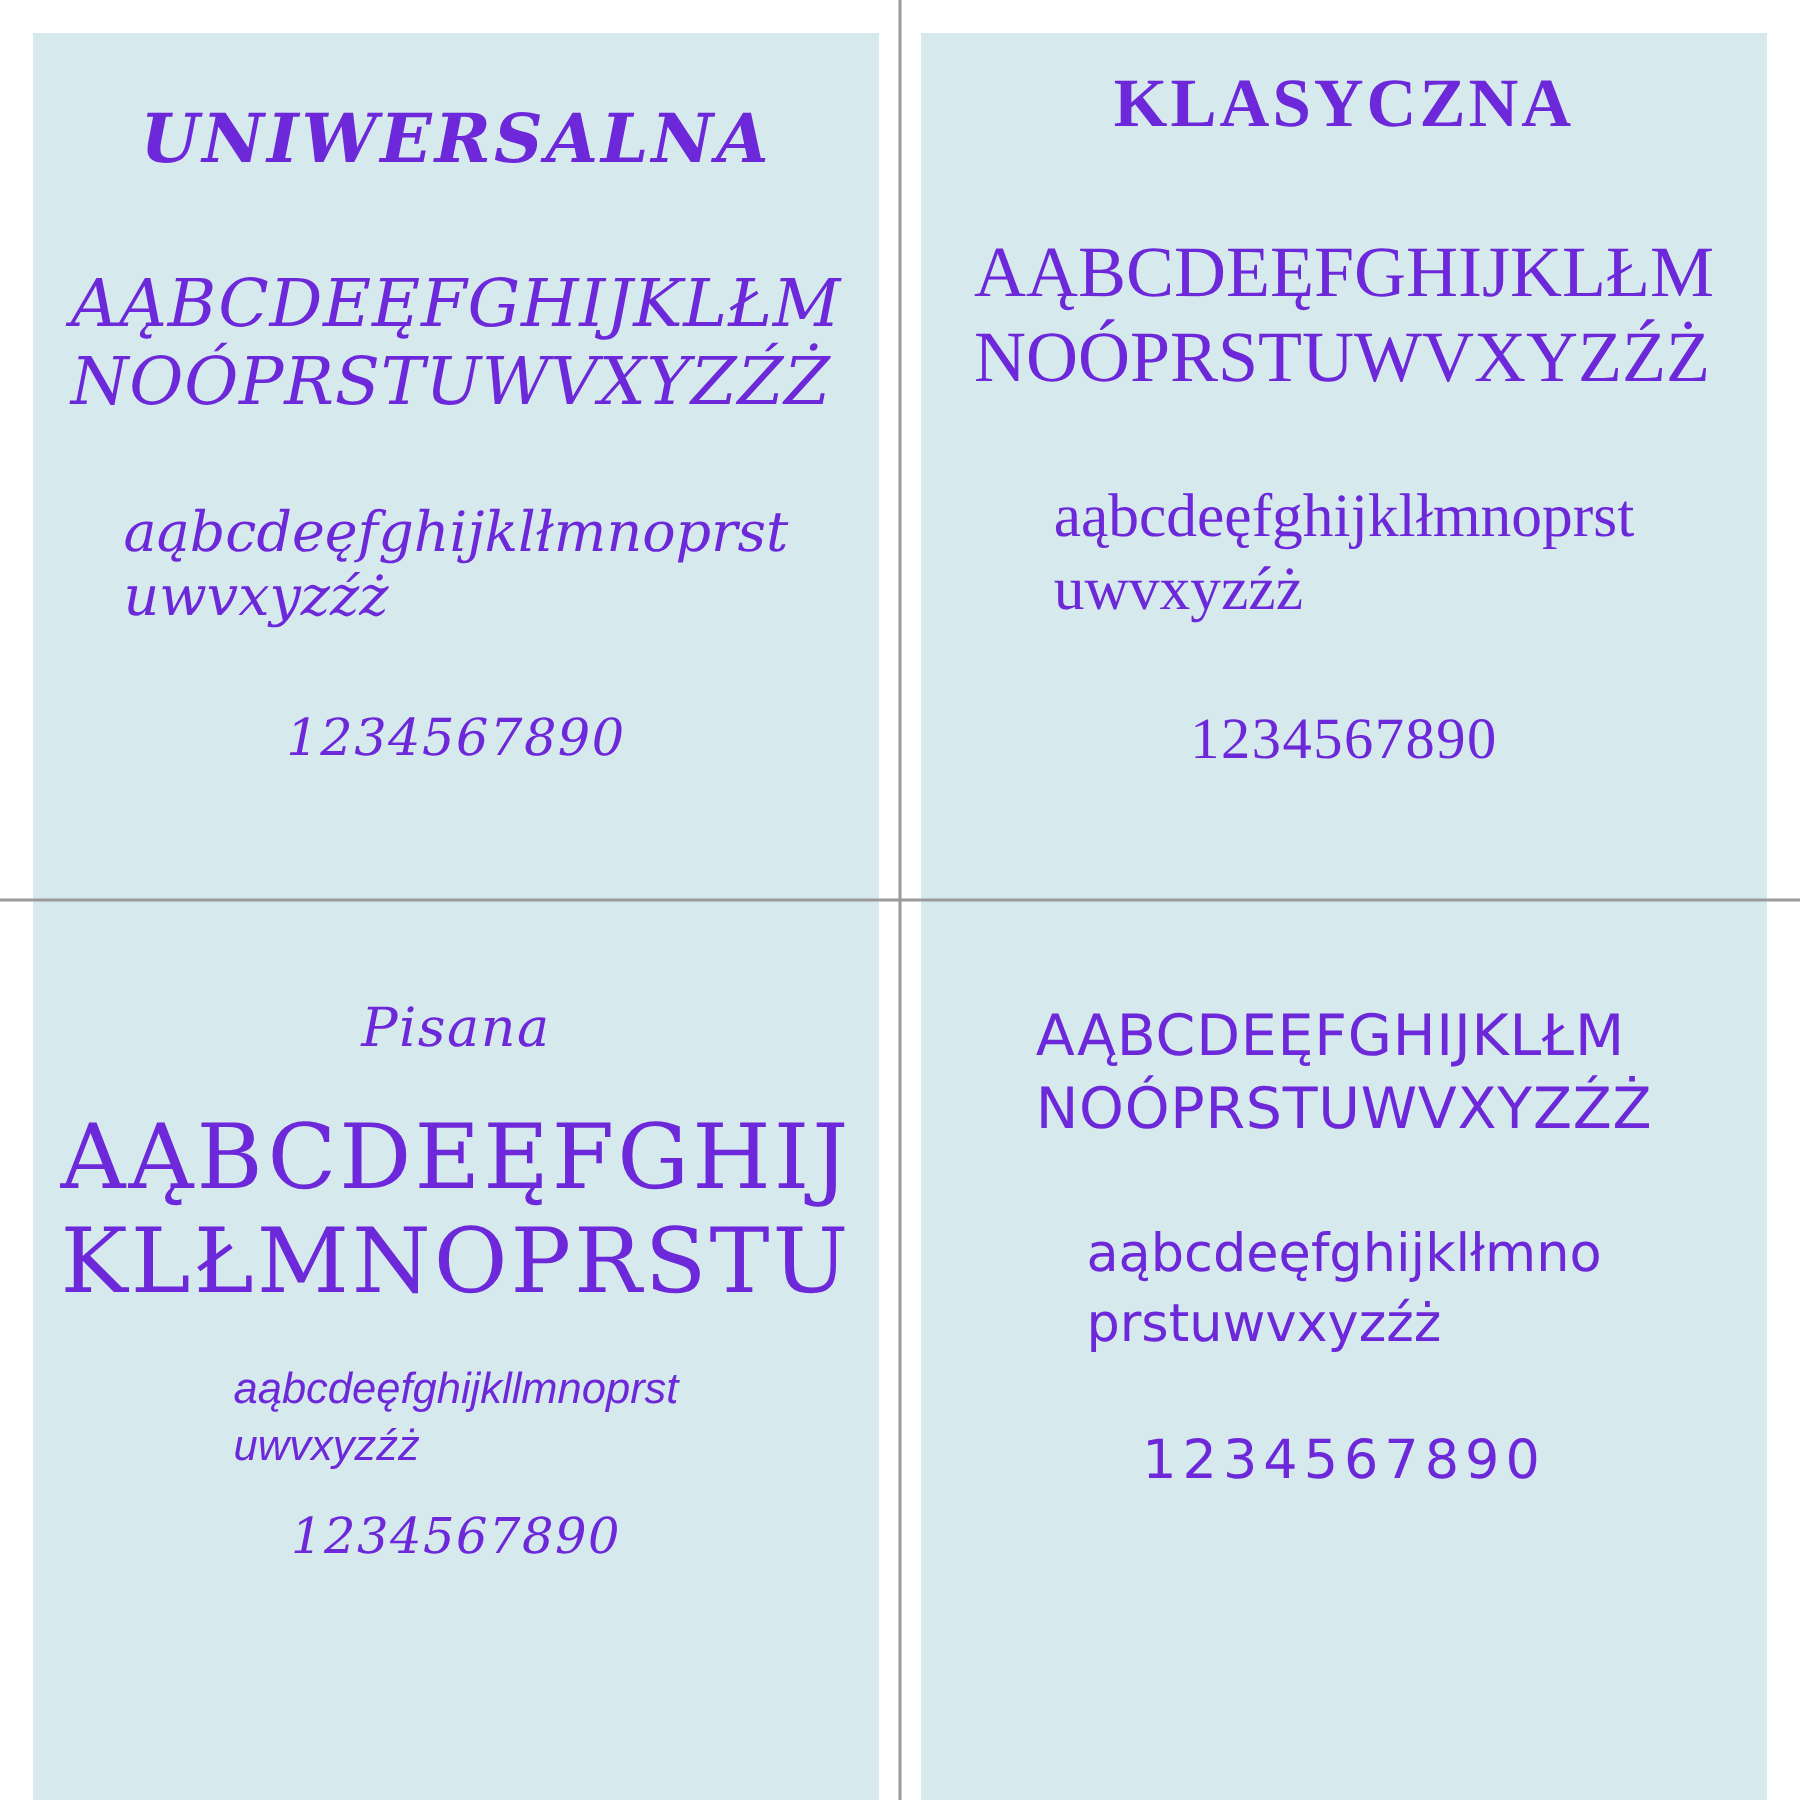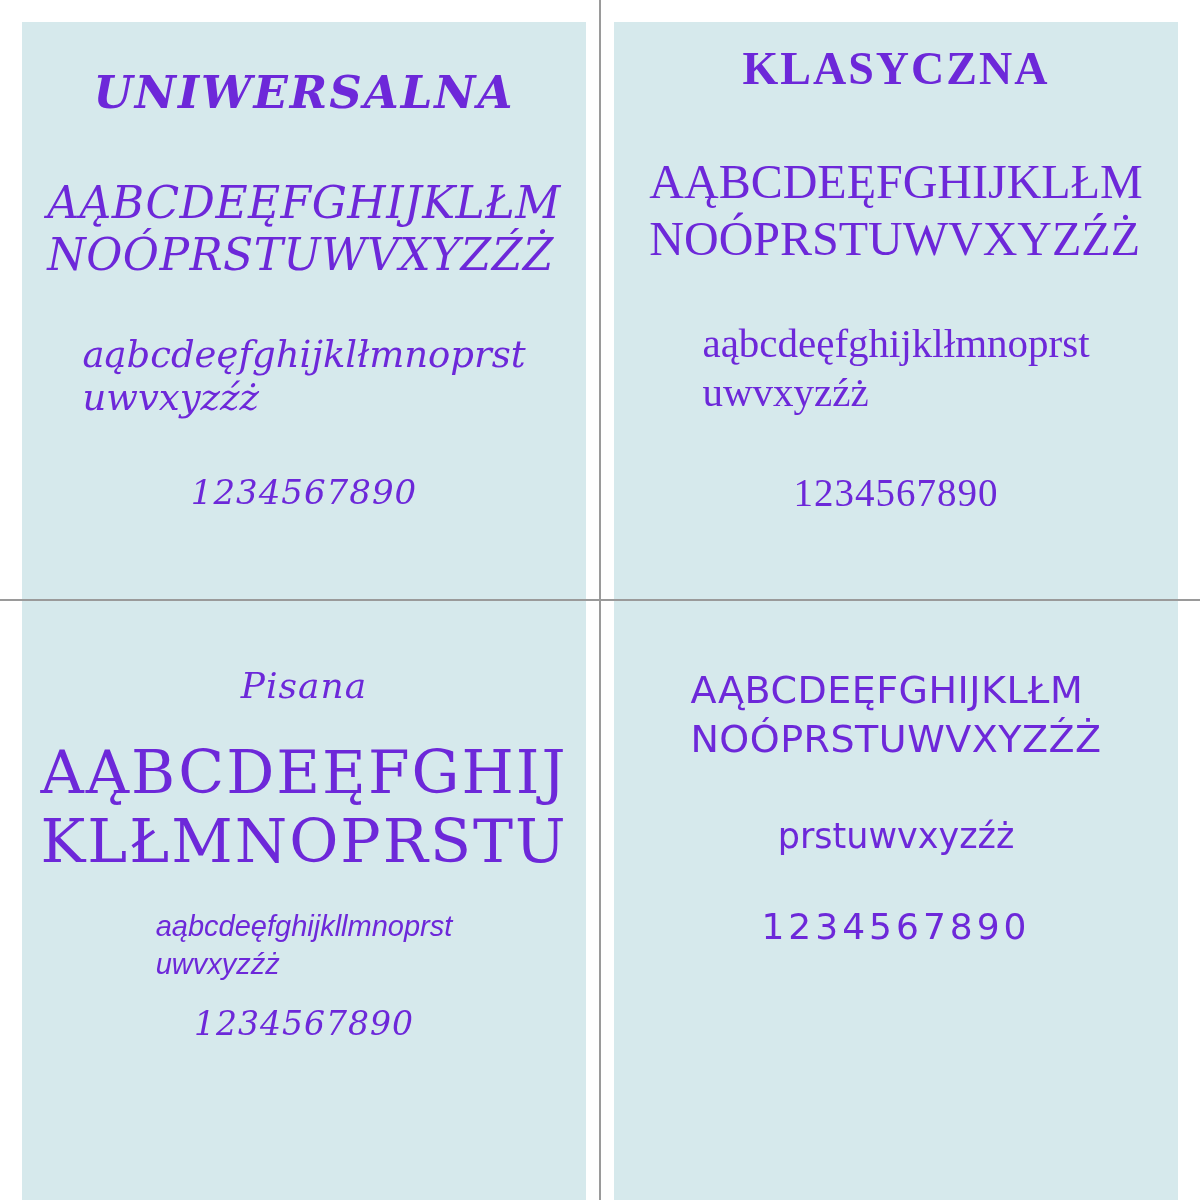--- a/index.html
+++ b/index.html
@@ -241,20 +241,21 @@
     </div>
   </div>
 
   <div class="cell br q4">
     <div class="cell-inner">
       <div class="block upper">
         <div>AĄBCDEĘFGHIJKLŁM</div>
         <div>NOÓPRSTUWVXYZŹŻ</div>
       </div>
       <div class="block lower">
+        <div>aąbcdeęfghijklłmno</div>
         <div>prstuwvxyzźż</div>
       </div>
       <div class="block digits">1234567890</div>
     </div>
   </div>
 
   <div class="divider-v"></div>
   <div class="divider-h"></div>
 </div>
 

